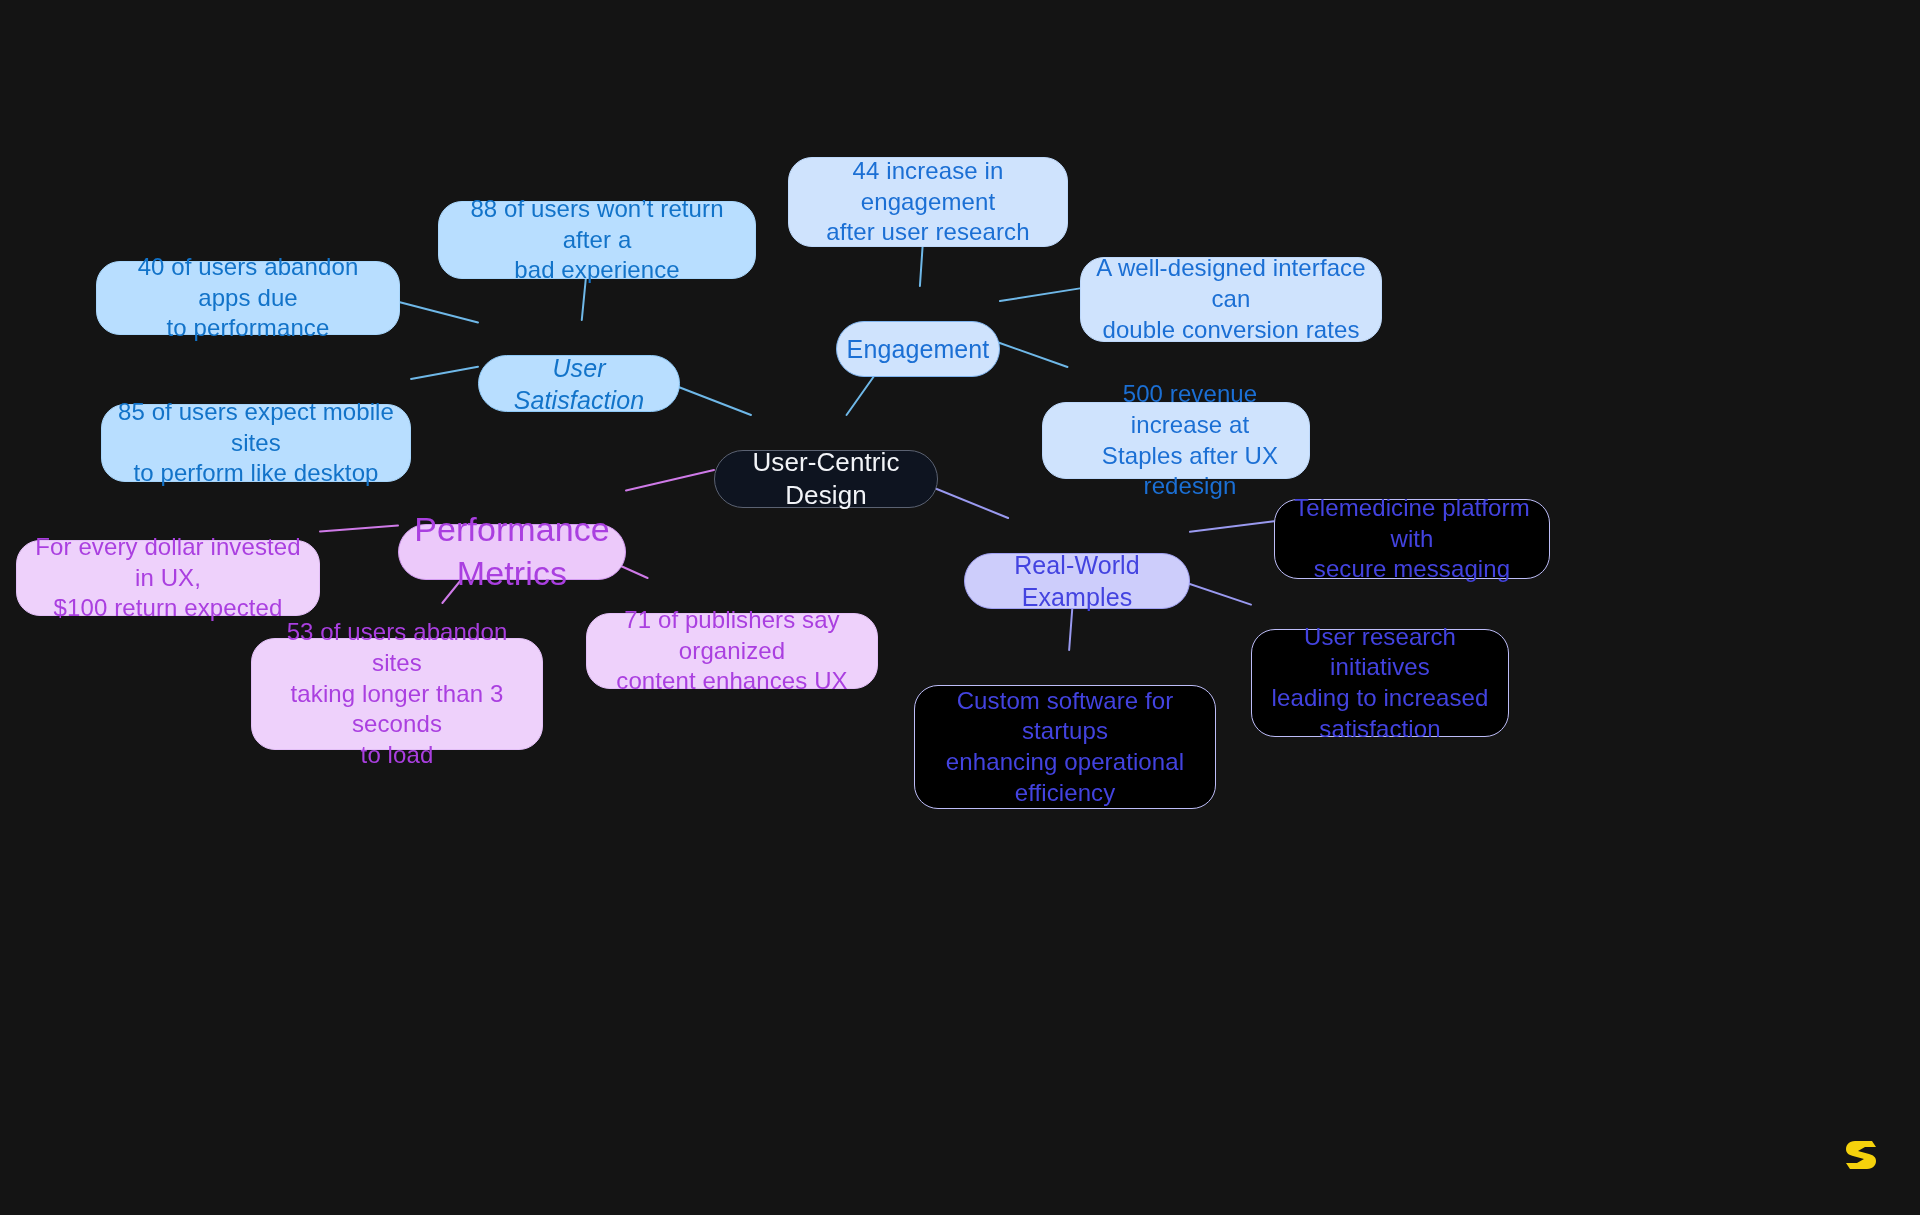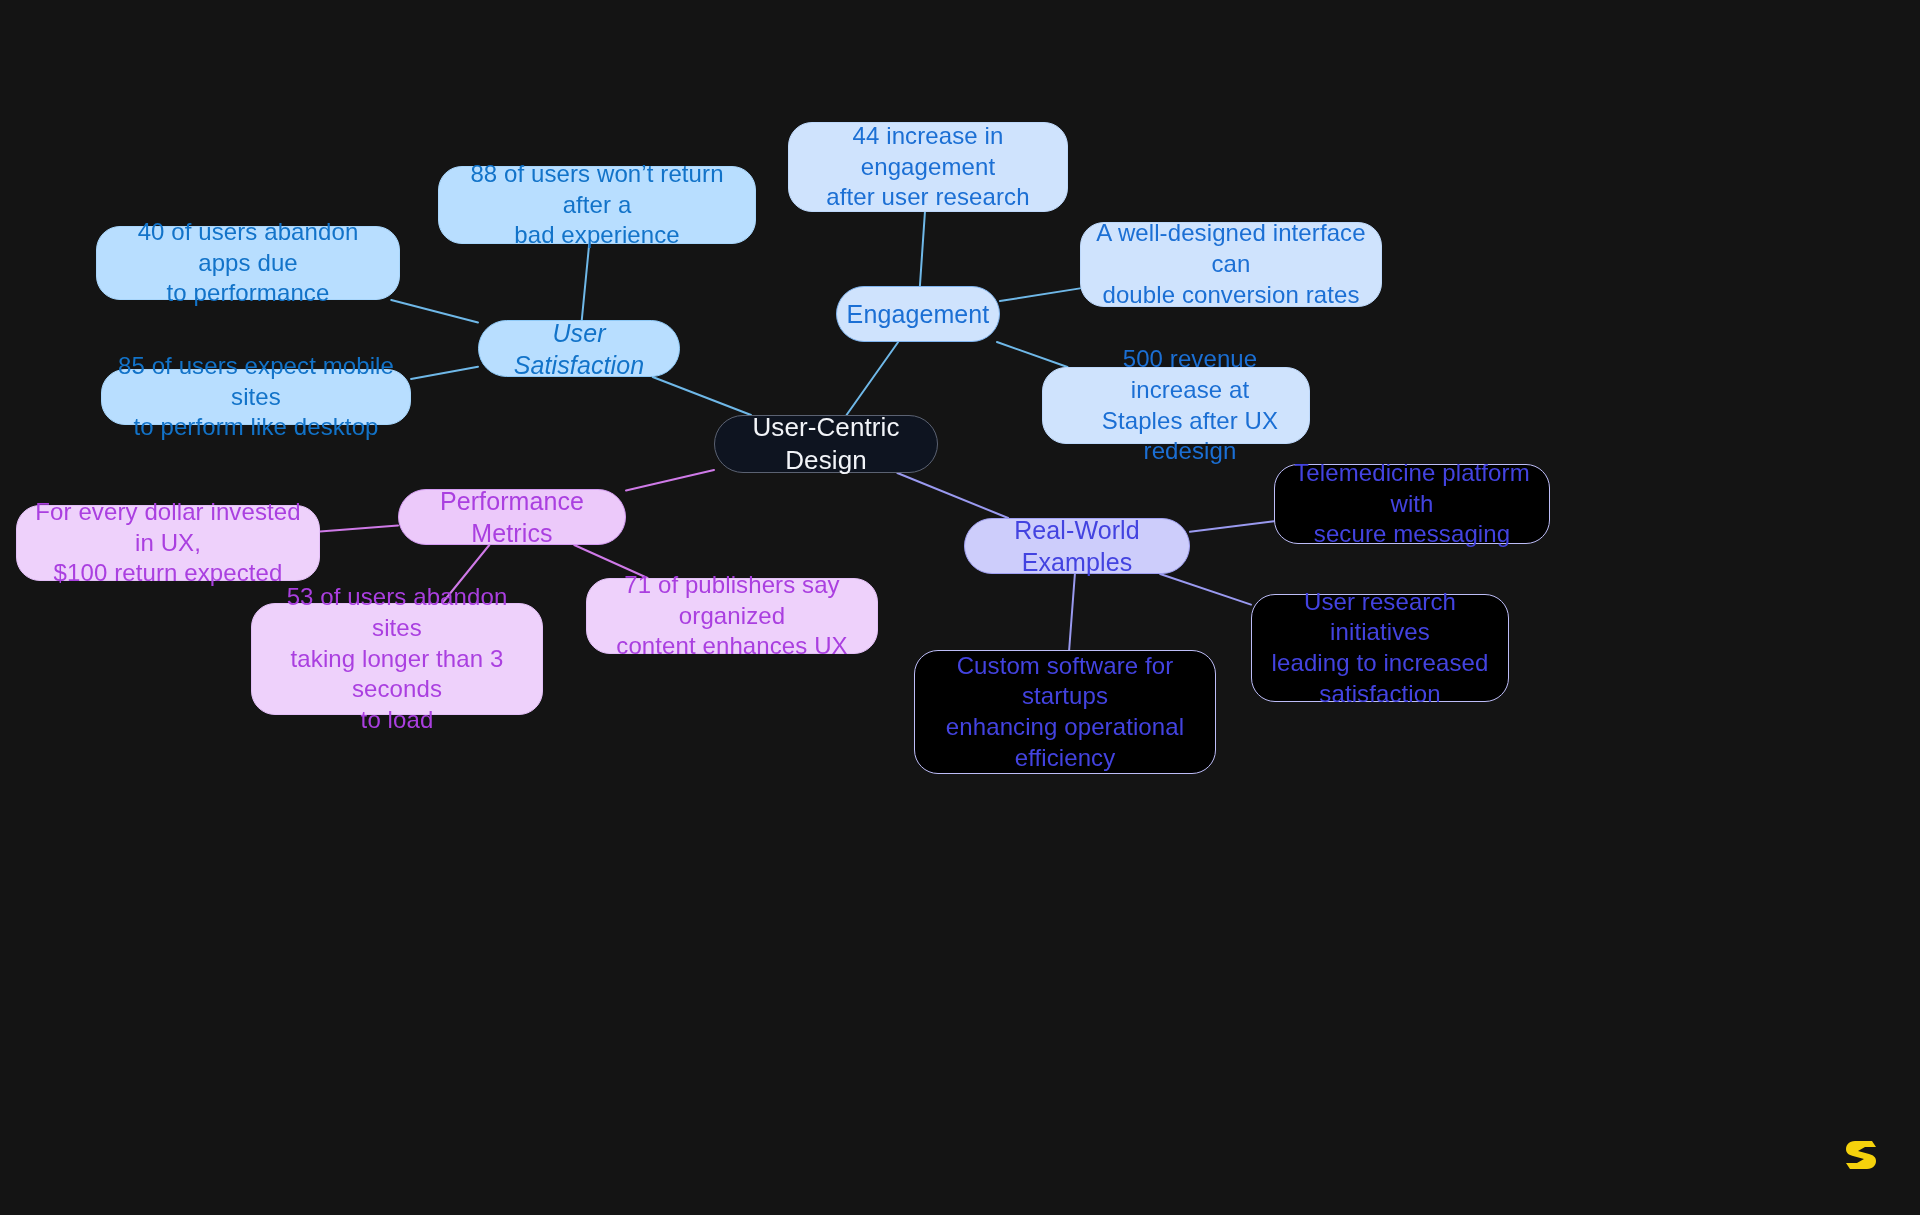--- a/index.html
+++ b/index.html
@@ -27,20 +27,21 @@
     box-sizing: border-box;
     display: flex;
     align-items: center;
     justify-content: center;
     text-align: center;
     border-radius: 24px;
     line-height: 1.28;
     padding: 6px 14px;
     white-space: pre-line;
     letter-spacing: 0.1px;
+    margin-top: 35px;
   }
   .node.root {
     background: #0e1420;
     color: #f2f4f8;
     border: 1px solid #5b6272;
     font-size: 26px;
     border-radius: 34px;
   }
   .node.branch-blue {
     background: #b8deff;
@@ -66,21 +67,21 @@
   .node.leaf-sky {
     background: #cfe3fd;
     color: #1b6fd4;
     border: 1px solid #bdd8fb;
     font-size: 24px;
   }
   .node.branch-pink {
     background: #ecc9fa;
     color: #aa3fe0;
     border: 1px solid #d49bf2;
-    font-size: 25px;
+    font-size: 34px;
     border-radius: 34px;
   }
   .node.leaf-pink {
     background: #eed1fb;
     color: #aa3fe0;
     border: 1px solid #e3bff7;
     font-size: 24px;
   }
   .node.branch-violet {
     background: #cdcdfb;
@@ -128,21 +129,21 @@
       <line x1="1160.1764705882354" y1="574" x2="1251" y2="604.5742574257425" stroke="#9a9af0" stroke-width="2" stroke-linecap="round"></line>
     </svg>
 
   <div id="nodes">
       <div class="node root" style="left: 714px; top: 415px; width: 224px; height: 58px;"><span>User-Centric Design</span></div>
       <div class="node branch-blue" style="left: 478px; top: 320px; width: 202px; height: 57px;"><span>User Satisfaction</span></div>
       <div class="node leaf-blue" style="left: 96px; top: 226px; width: 304px; height: 74px;"><span>40 of users abandon apps due
 to performance</span></div>
       <div class="node leaf-blue" style="left: 438px; top: 166px; width: 318px; height: 78px;"><span>88 of users won’t return after a
 bad experience</span></div>
-      <div class="node leaf-blue" style="left: 101px; top: 369px; width: 310px; height: 56px;"><span>85 of users expect mobile sites
+      <div class="node leaf-blue" style="left: 101px; top: 369px; width: 310px; height: 78px;"><span>85 of users expect mobile sites
 to perform like desktop</span></div>
       <div class="node branch-sky" style="left: 836px; top: 286px; width: 164px; height: 56px;"><span>Engagement</span></div>
       <div class="node leaf-sky" style="left: 788px; top: 122px; width: 280px; height: 90px;"><span>44 increase in engagement
 after user research</span></div>
       <div class="node leaf-sky" style="left: 1080px; top: 222px; width: 302px; height: 85px;"><span>A well-designed interface can
 double conversion rates</span></div>
       <div class="node leaf-sky" style="left: 1042px; top: 367px; width: 268px; height: 77px; padding-left: 42px;"><span>500 revenue increase at
 Staples after UX redesign</span></div>
       <div class="node branch-pink" style="left: 398px; top: 489px; width: 228px; height: 56px;"><span>Performance Metrics</span></div>
       <div class="node leaf-pink" style="left: 16px; top: 505px; width: 304px; height: 76px;"><span>For every dollar invested in UX,

